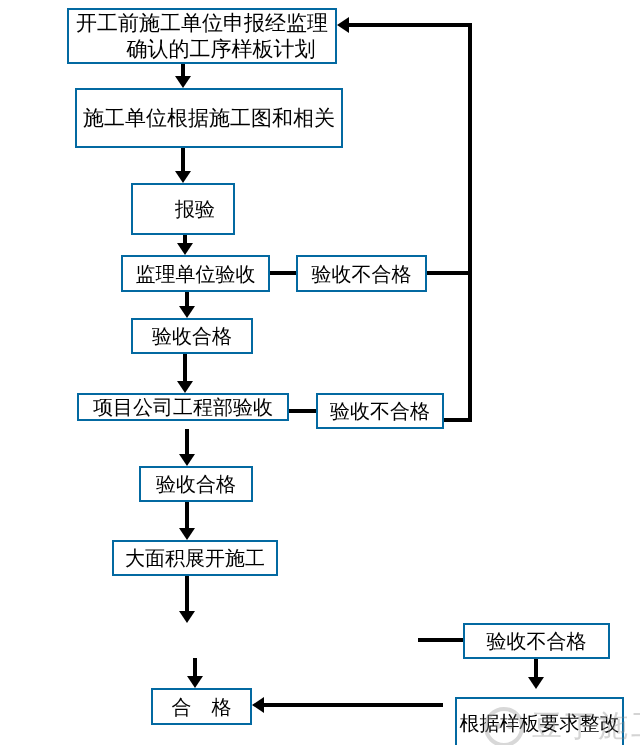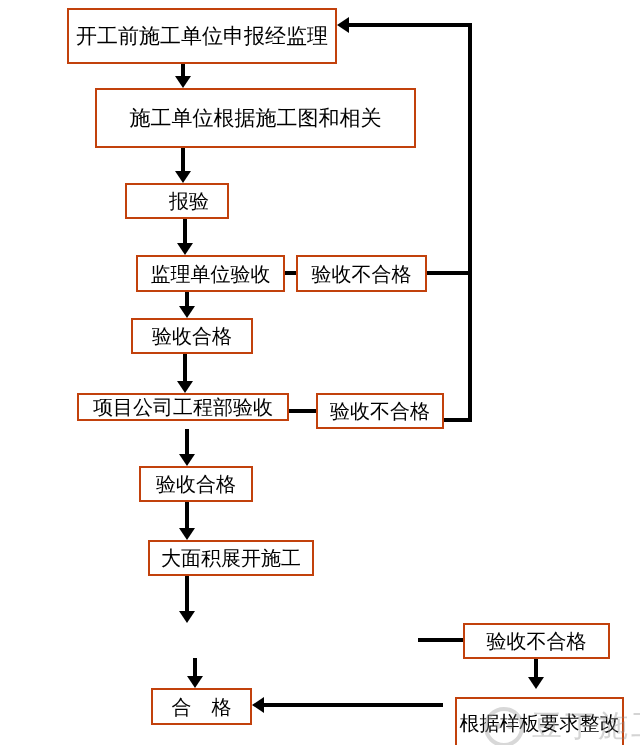--- a/index.html
+++ b/index.html
@@ -2,45 +2,45 @@
 <html><head>
 <meta charset="utf-8">
 <style>
   html,body{margin:0;padding:0;background:#ffffff;}
   .canvas{
     position:relative;width:640px;height:745px;background:#ffffff;
     font-family:"Liberation Serif","DejaVu Serif",serif;
     color:#000;overflow:hidden;
   }
   .node{
-    position:absolute;border:2px solid #c2410c;background:#fff;
+    position:absolute;border:2px solid #0369a1;background:#fff;
     display:flex;flex-direction:column;align-items:center;justify-content:center;
     box-sizing:border-box;text-align:center;font-size:20px;line-height:24px;
     white-space:nowrap;z-index:2;
   }
   .node span{display:block;}
   .vline{position:absolute;width:4px;background:#000;z-index:1;}
   .hline{position:absolute;height:4px;background:#000;z-index:1;}
   .arr-down{position:absolute;width:0;height:0;border-left:8px solid transparent;
     border-right:8px solid transparent;border-top:12px solid #000;z-index:1;}
   .arr-left{position:absolute;width:0;height:0;border-top:8px solid transparent;
     border-bottom:8px solid transparent;border-right:12px solid #000;z-index:1;}
 
   
   #n-plan  {left:67px; top:8px;  width:270px;height:56px;font-size:21px;line-height:26px;}
   #n-plan .l2{margin-left:38px;}
-  #n-make  {left:75px; top:88px; width:321px;height:60px;font-size:21px;line-height:27px;margin-left:20px;}
-  #n-submit{left:125px;top:183px;width:104px;height:36px;padding-left:24px;}
-  #n-sup   {left:136px;top:255px;width:149px;height:37px;}
+  #n-make  {left:75px; top:88px; width:268px;height:60px;font-size:21px;line-height:27px;}
+  #n-submit{left:131px;top:183px;width:104px;height:52px;padding-left:24px;}
+  #n-sup   {left:121px;top:255px;width:149px;height:37px;}
   #n-fail1 {left:296px;top:255px;width:131px;height:37px;}
   #n-pass1 {left:131px;top:318px;width:122px;height:36px;}
   #n-comp  {left:77px; top:393px;width:212px;height:28px;}
   #n-fail2 {left:316px;top:393px;width:128px;height:36px;}
   #n-pass2 {left:139px;top:466px;width:114px;height:36px;}
-  #n-build {left:112px;top:540px;width:166px;height:36px;margin-left:36px;}
+  #n-build {left:112px;top:540px;width:166px;height:36px;}
   #n-check {left:10px; top:623px;width:408px;height:36px;}
   #n-fail3 {left:463px;top:623px;width:147px;height:36px;}
   #n-ok    {left:151px;top:688px;width:101px;height:37px;}
   #n-fix   {left:455px;top:689px;width:169px;height:51px;margin-top:8px;}
 
   
   #e1-l {left:181px;top:63px; height:13px;} #e1-a {left:175px;top:76px;}
   #e2-l {left:181px;top:147px;height:24px;} #e2-a {left:175px;top:171px;}
   #e3-l {left:183px;top:218px;height:25px;} #e3-a {left:177px;top:243px;}
   #e4-l {left:185px;top:291px;height:15px;} #e4-a {left:179px;top:306px;}
@@ -79,20 +79,21 @@
   .wm-text{font-size:30px;letter-spacing:3px;font-family:"Liberation Sans",sans-serif;
     white-space:nowrap;}
 </style>
 </head>
 <body>
 
 <div class="canvas">
 
   <div class="node" id="n-plan">
     <span class="l1">开工前施工单位申报经监理</span>
+    <span class="l2">确认的工序样板计划</span>
   </div>
 
   <div class="node" id="n-make">
     <span class="l1">施工单位根据施工图和相关</span>
   </div>
 
   <div class="node" id="n-submit">
     <span>报验</span>
   </div>
 

